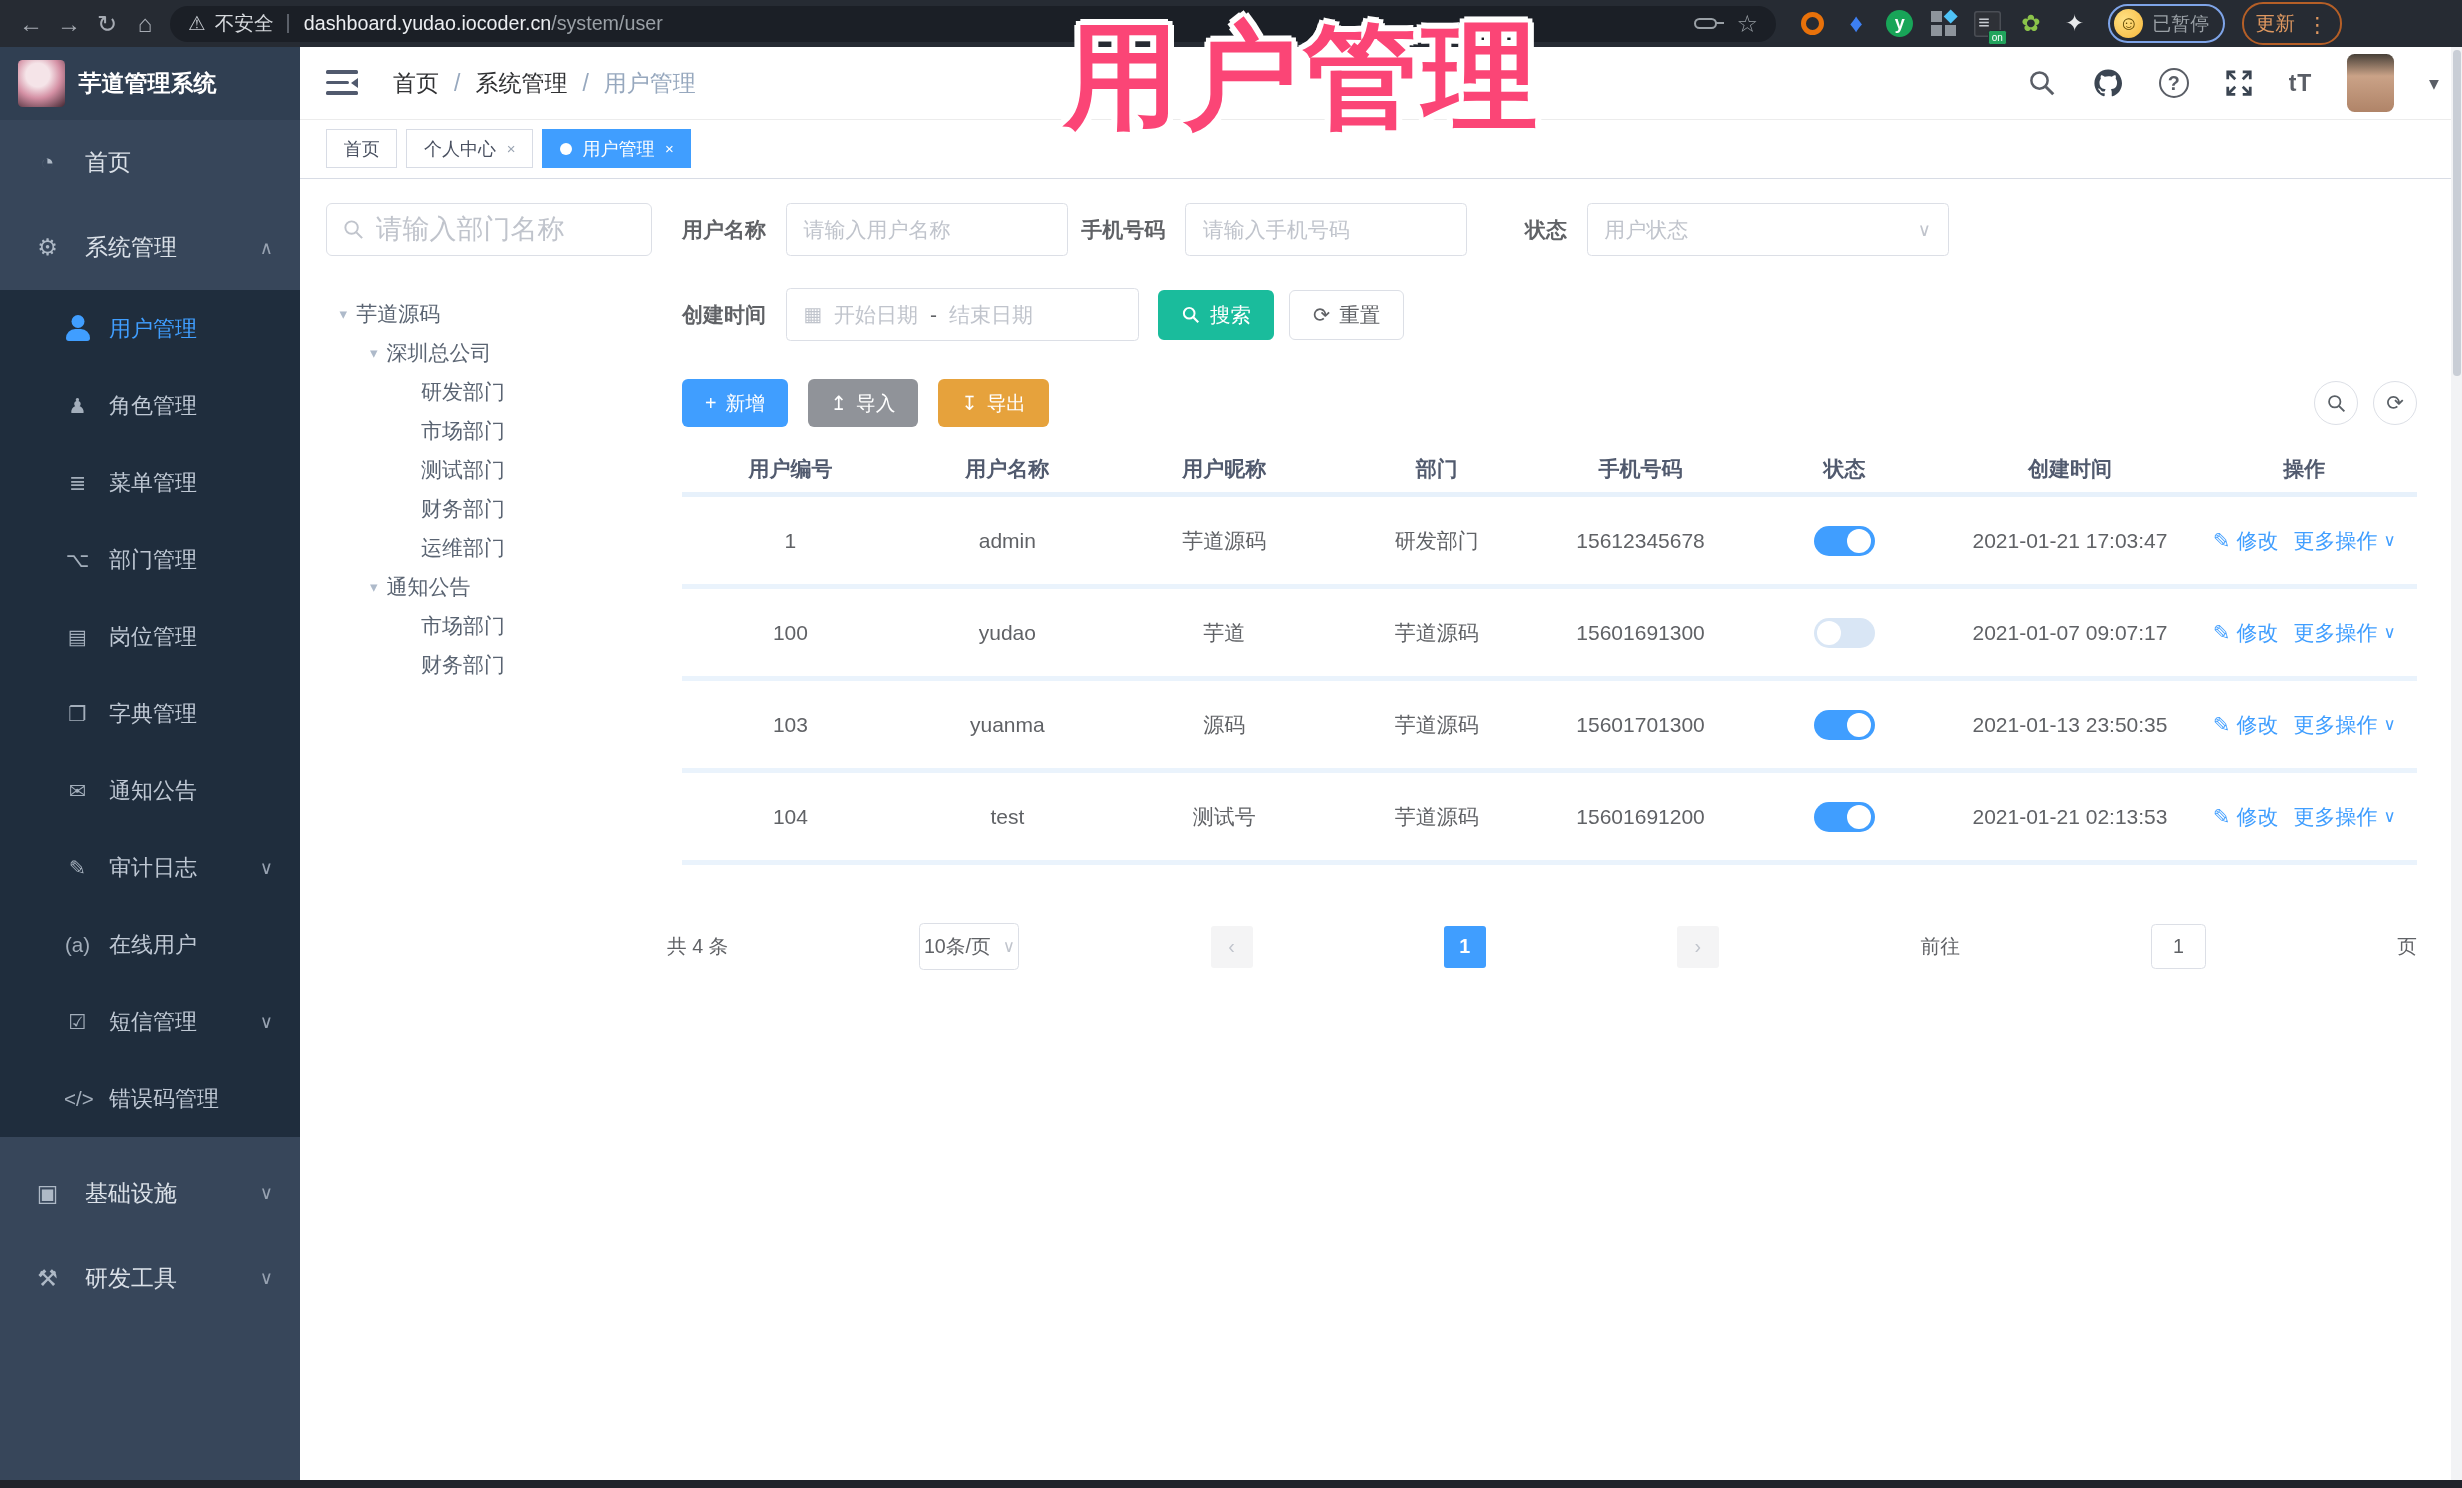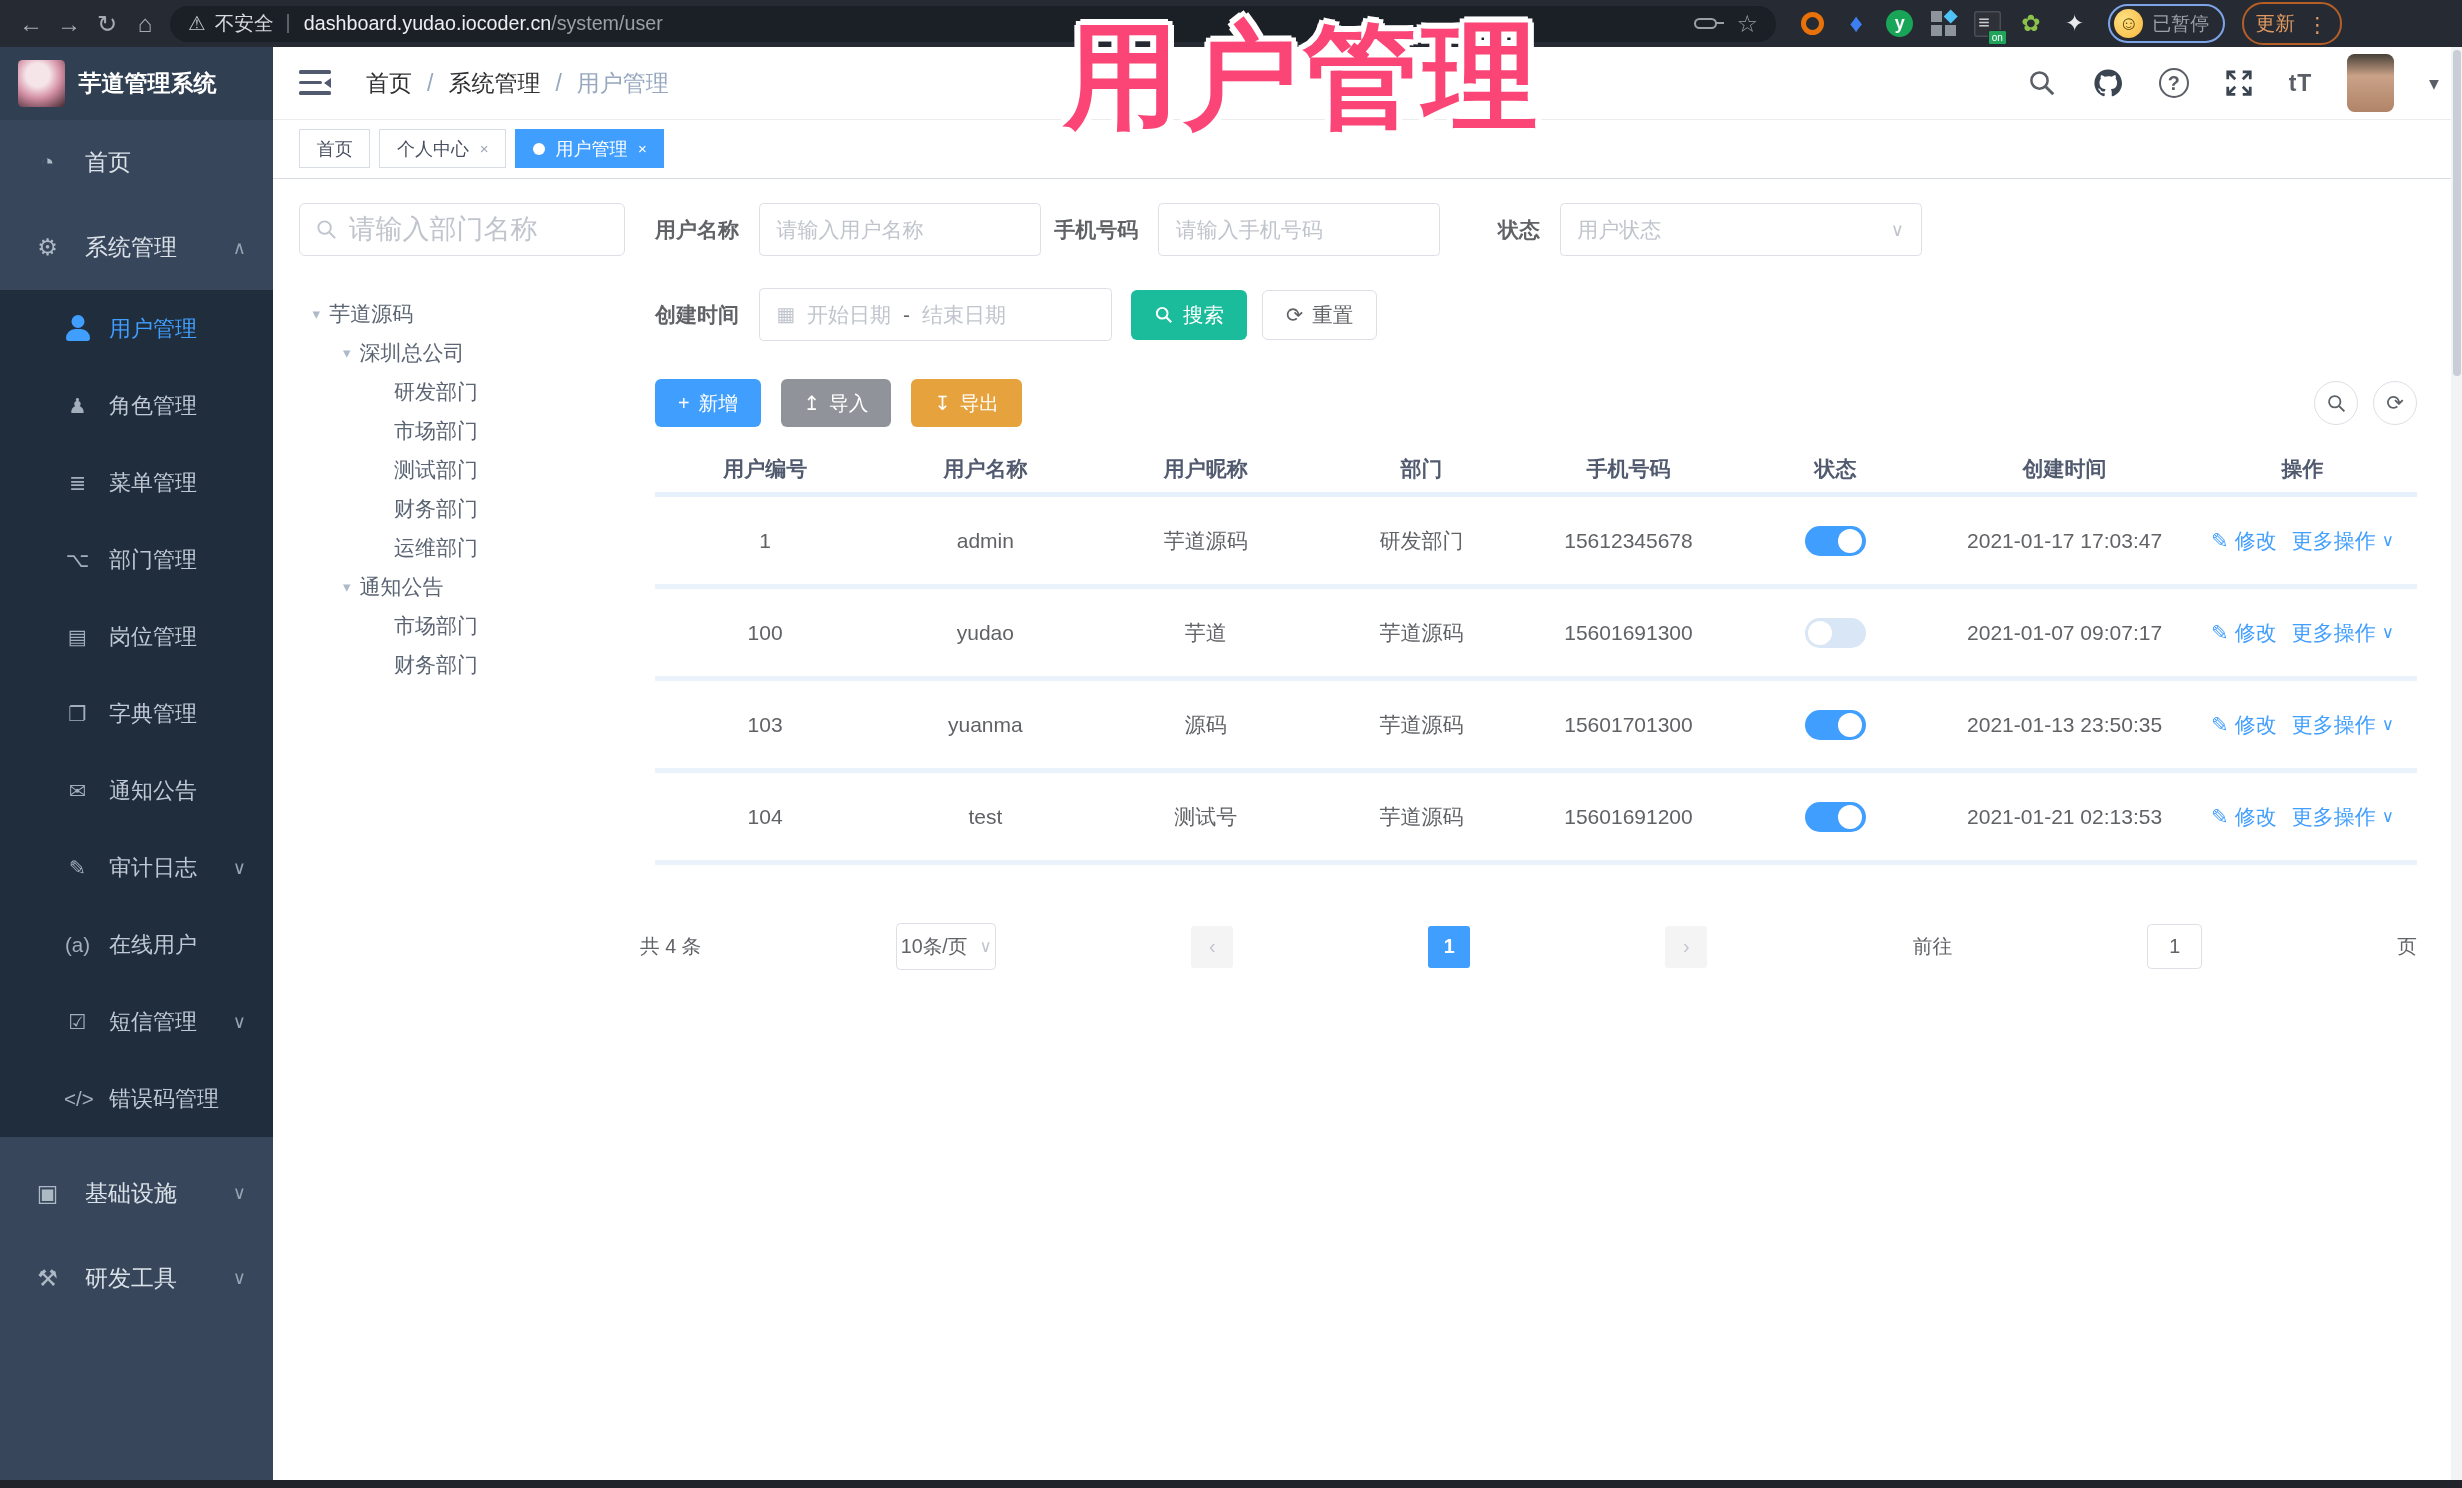--- a/index.html
+++ b/index.html
@@ -32,21 +32,21 @@
 .onbadge{position:absolute;right:-6px;bottom:-7.6px;background:#21a35c;color:#fff;font-size:10px;padding:0.8px 3px;border-radius:2.3px;border:1.5px solid #262b33;margin-top:8px;}
 .leaf{color:#8bc34a;font-size:23px;}
 .puzzle{color:#e8eaec;font-size:23px;}
 .profile-pill{display:flex;align-items:center;gap:9px;border:2.3px solid #7ea4e8;border-radius:23px;padding:3px 13.6px 3px 4.5px;margin-left:19.7px;color:#9aa0a6;font-size:19px;}
 .emoji{width:29px;height:29px;border-radius:50%;background:radial-gradient(circle at 35% 35%,#ffe082,#f6b73c);color:#5c4400;font-size:19.7px;}
 .update-pill{display:flex;align-items:flex-end;gap:12px;border:2.3px solid #b55f27;border-radius:21px;padding:6px 12px;margin-left:16.7px;color:#df9860;font-size:19.7px;}
 .kebab{color:#df9860;font-size:21px;}
 
 
 .app{display:flex;height:1433px;}
-.sidebar{width:273px;background:#37465a;flex:none;display:flex;flex-direction:column;overflow:hidden;}
+.sidebar{width:300px;background:#37465a;flex:none;display:flex;flex-direction:column;overflow:hidden;}
 .side-head{height:73px;display:flex;align-items:center;padding-left:18px;gap:13.6px;background:#303f52;}
 .logo{width:47px;height:47px;border-radius:4.5px;background:radial-gradient(circle at 42% 32%,#f5e4e8 0 28%,#d490a4 55%,#52323e 95%);}
 .side-title{font-size:23px;font-weight:bold;color:#fff;}
 .side-item{height:85px;display:flex;align-items:center;padding:0 27px 0 33px;font-size:23px;gap:23px;color:#dbe1e8;}
 .side-item .ico{width:29px;text-align:center;font-size:23px;color:#aeb9c6;}
 .chev{margin-left:auto;color:#97a2b1;font-size:18px;}
 .submenu{background:#1f2d3d;}
 .sub-item{height:77px;display:flex;align-items:center;padding:0 27px 0 64px;gap:18px;font-size:22px;color:#bfc8d4;}
 .sub-item .ico{width:27px;text-align:center;font-size:20.5px;color:#a3aebb;}
 .sub-item.active{color:#409eff;}
@@ -449,21 +449,21 @@
 
             <div class="trow">
               <div class="col c1">1</div>
               <div class="col c2">admin</div>
               <div class="col c3">芋道源码</div>
               <div class="col c4">研发部门</div>
               <div class="col c5">15612345678</div>
               <div class="col c6">
                   <span class="sw on"></span>
                 </div>
-              <div class="col c7">2021-01-17 17:03:47</div>
+              <div class="col c7">2021-01-21 17:03:47</div>
               <div class="col c8 ops">
                 <span class="op-link">
                     <span>✎</span>
                     <span>修改</span>
                   </span>
                 <span class="op-link">
                     <span>更多操作</span>
                     <span class="op-caret">∨</span>
                   </span>
               </div>

